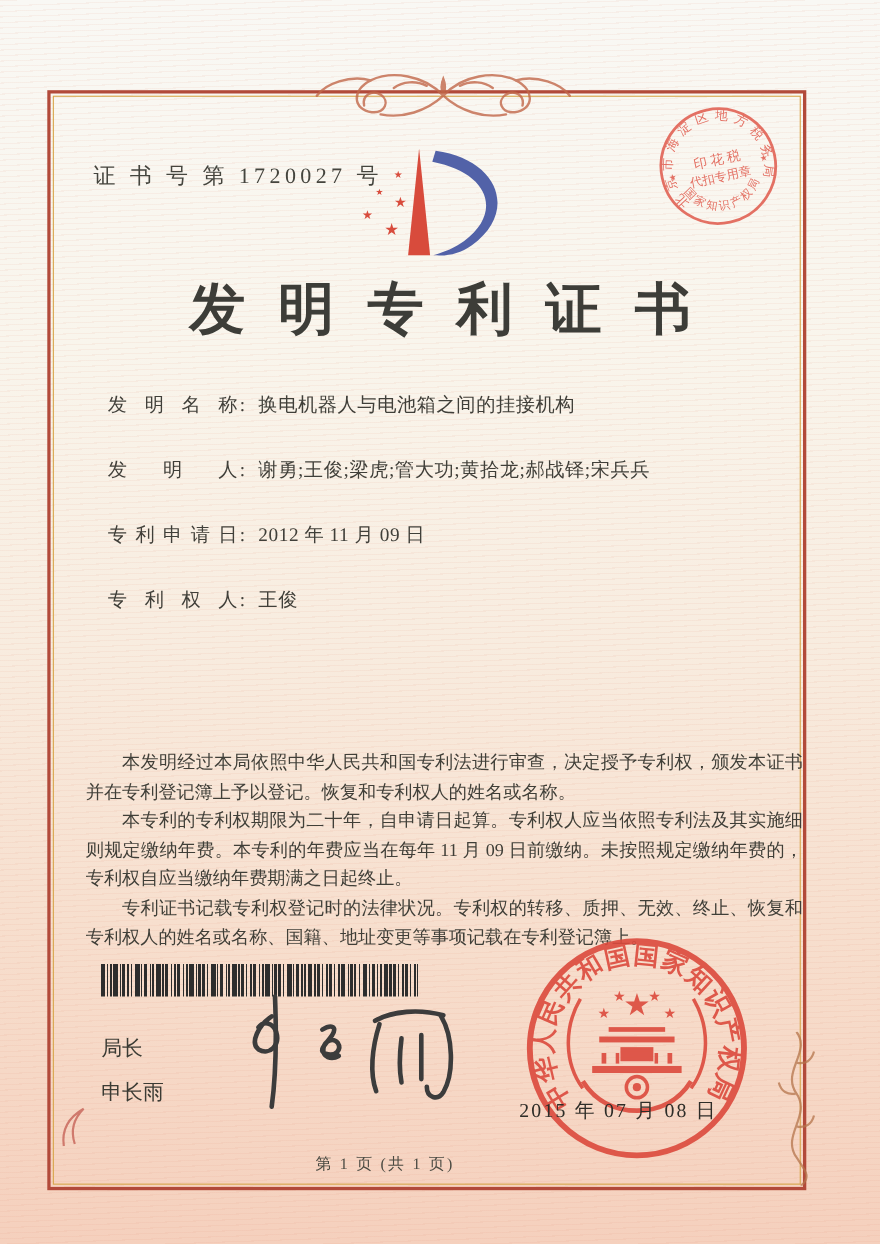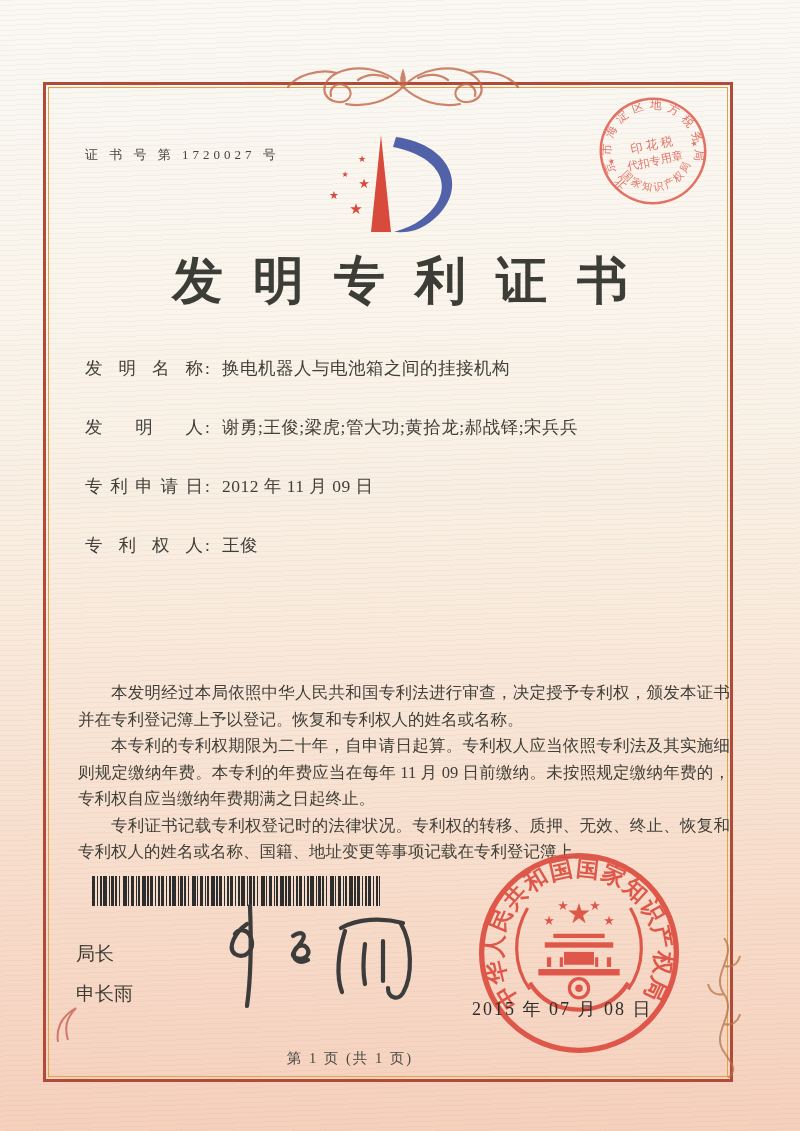--- a/index.html
+++ b/index.html
@@ -7,34 +7,34 @@
        font-family:"Liberation Serif","DejaVu Serif",serif;}
   .page{position:relative;width:800px;height:1131px;
     background:
       repeating-linear-gradient(178deg, rgba(224,140,115,0.09) 0 1px, rgba(255,255,255,0) 1px 5px),
       linear-gradient(180deg,#f9f8f4 0%,#f9f5ec 28%,#f8ecdf 52%,#f7dfce 74%,#f5d0bd 100%);}
   
   .frame-outer{position:absolute;left:43px;top:82px;width:690px;height:1000px;
     box-sizing:border-box;border:3px solid #b24a3a;}
   .frame-inner{position:absolute;left:48px;top:87px;width:680px;height:990px;
     box-sizing:border-box;border:1.5px solid #d8a54a;}
-  .cert-no{position:absolute;left:85px;top:146px;font-size:13px;letter-spacing:4px;color:#45453e;}
+  .cert-no{position:absolute;left:85px;top:146px;font-size:20px;letter-spacing:4px;color:#45453e;}
   .logo{position:absolute;left:318px;top:131px;}
   .title{position:absolute;left:0;top:247px;width:100%;text-align:center;
     font-size:51px;font-weight:600;color:#3d3d38;letter-spacing:30px;text-indent:30px;}
-  .fields{position:absolute;left:85px;top:356px;width:600px;}
+  .fields{position:absolute;left:98px;top:356px;width:600px;}
   .frow{height:26px;margin-bottom:33px;white-space:nowrap;font-size:17.5px;color:#403f39;}
   .flabel{display:inline-block;width:118px;text-align:justify;text-align-last:justify;}
   .fcolon{margin-left:2px;}
   .fvalue{margin-left:12px;letter-spacing:0.5px;}
   .paras{position:absolute;left:78px;top:680px;width:652px;font-size:16.5px;
     line-height:26.5px;color:#403f38;text-align:justify;}
   .paras p{margin:0;text-indent:2em;}
   .barcode{position:absolute;left:90px;top:876px;}
-  .signer{position:absolute;left:76px;top:934px;font-size:19px;color:#3b3b34;line-height:40px;}
+  .signer{position:absolute;left:92px;top:934px;font-size:19px;color:#3b3b34;line-height:40px;}
   .signature{position:absolute;left:195px;top:898px;}
   .office-seal{position:absolute;left:472px;top:846px;opacity:0.9;}
   .tax-seal{position:absolute;left:594px;top:92px;opacity:0.85;transform:rotate(-12deg);}
   .issue-date{position:absolute;left:472px;top:997px;font-size:18px;letter-spacing:2px;
     color:#2e2d28;z-index:5;}
   .footer{position:absolute;left:43px;top:1049px;width:614px;text-align:center;
     font-size:14.5px;letter-spacing:2px;color:#4a4a42;}
   .flourish-top{position:absolute;left:238px;top:60px;opacity:0.8;}
   .flourish-right{position:absolute;left:702px;top:938px;opacity:0.75;}
   .flourish-bl{position:absolute;left:52px;top:1002px;opacity:0.7;}

